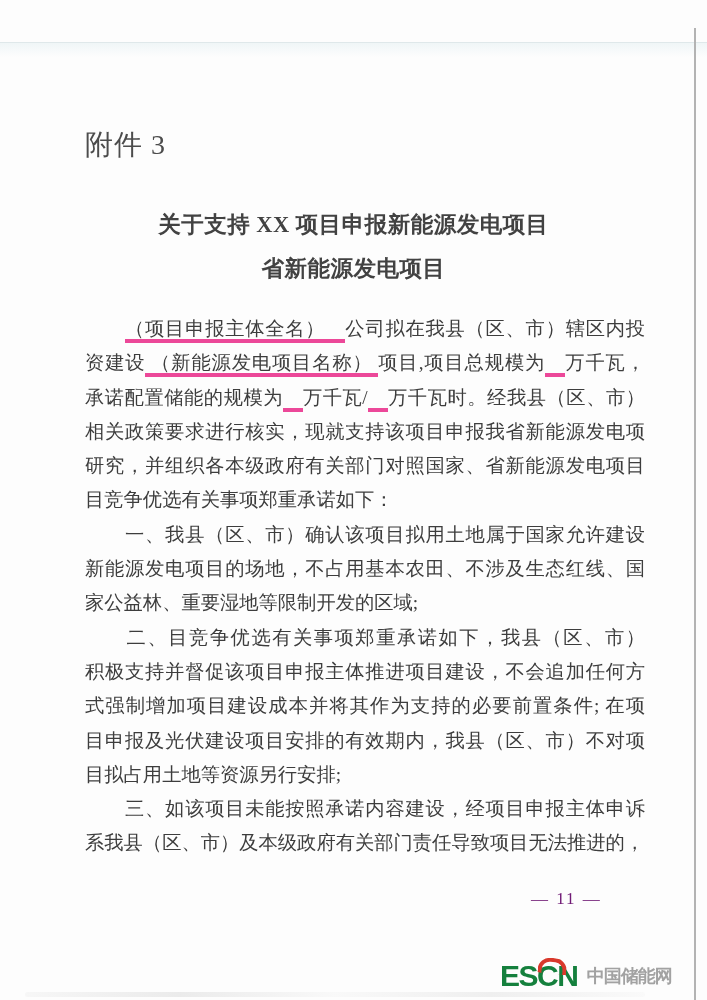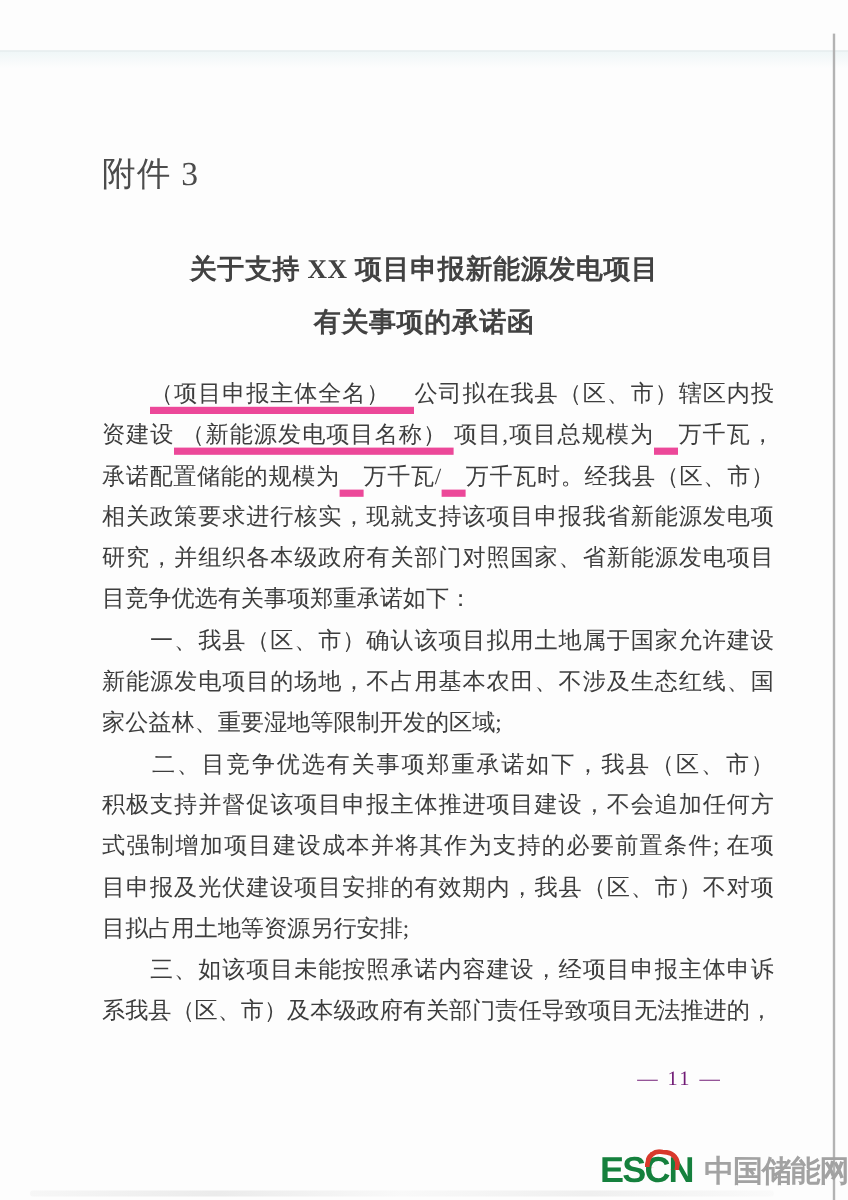--- a/index.html
+++ b/index.html
@@ -79,21 +79,21 @@
     text-align: justify;
     text-align-last: justify;
     -moz-text-align-last: justify;
     white-space: pre-wrap;
   }
   .doc-body .line.last {
     text-align-last: left;
     -moz-text-align-last: left;
   }
   .doc-body .u {
-    border-bottom: 6px solid #ec4899;
+    border-bottom: 4px solid #ec4899;
   }
   .page-number {
     position: absolute;
     top: 889px; left: 531px;
     font-size: 17px;
     letter-spacing: 2px;
     color: #701a75;
   }
   
   .logo {
@@ -116,21 +116,21 @@
     left: 38px; top: -3px;
     width: 21px; height: 12px;
     border-style: solid;
     border-width: 4px 4px 0 4px;
     border-radius: 12px 12px 0 0;
     transform: rotate(6deg);
     border-bottom: none;
   }
   .logo-cn {
     display: inline-block;
-    font-size: 25px;
+    font-size: 18px;
     font-weight: bold;
     letter-spacing: -1px;
     line-height: 30px;
     margin-left: 5px;
     vertical-align: top;
   }
 </style>
 </head>
 <body>
 
@@ -138,21 +138,21 @@
 
   <div class="scan-top-line"></div>
   <div class="scan-top-band"></div>
   <div class="scan-edge-right"></div>
   <div class="scan-smudge-bottom"></div>
 
   <div class="attachment">附件 3</div>
 
   <h1 class="title">
     <span class="title-line">关于支持 XX 项目申报新能源发电项目</span>
-    <span class="title-line">有关事项的承诺函</span>
+    <span class="title-line">省新能源发电项目</span>
   </h1>
 
   <div class="doc-body">
       <div class="line"><span>　　</span><span class="u">（项目申报主体全名）　</span><span>公司拟在我县（区、市）辖区内投</span></div>
       <div class="line"><span>资建设</span><span class="u"> （新能源发电项目名称） </span><span>项目,项目总规模为</span><span class="u">　</span><span>万千瓦，</span></div>
       <div class="line"><span>承诺配置储能的规模为</span><span class="u">　</span><span>万千瓦/</span><span class="u">　</span><span>万千瓦时。经我县（区、市）</span></div>
       <div class="line"><span>相关政策要求进行核实，现就支持该项目申报我省新能源发电项</span></div>
       <div class="line"><span>研究，并组织各本级政府有关部门对照国家、省新能源发电项目</span></div>
       <div class="line last"><span>目竞争优选有关事项郑重承诺如下：</span></div>
       <div class="line"><span>　　一、我县（区、市）确认该项目拟用土地属于国家允许建设</span></div>

